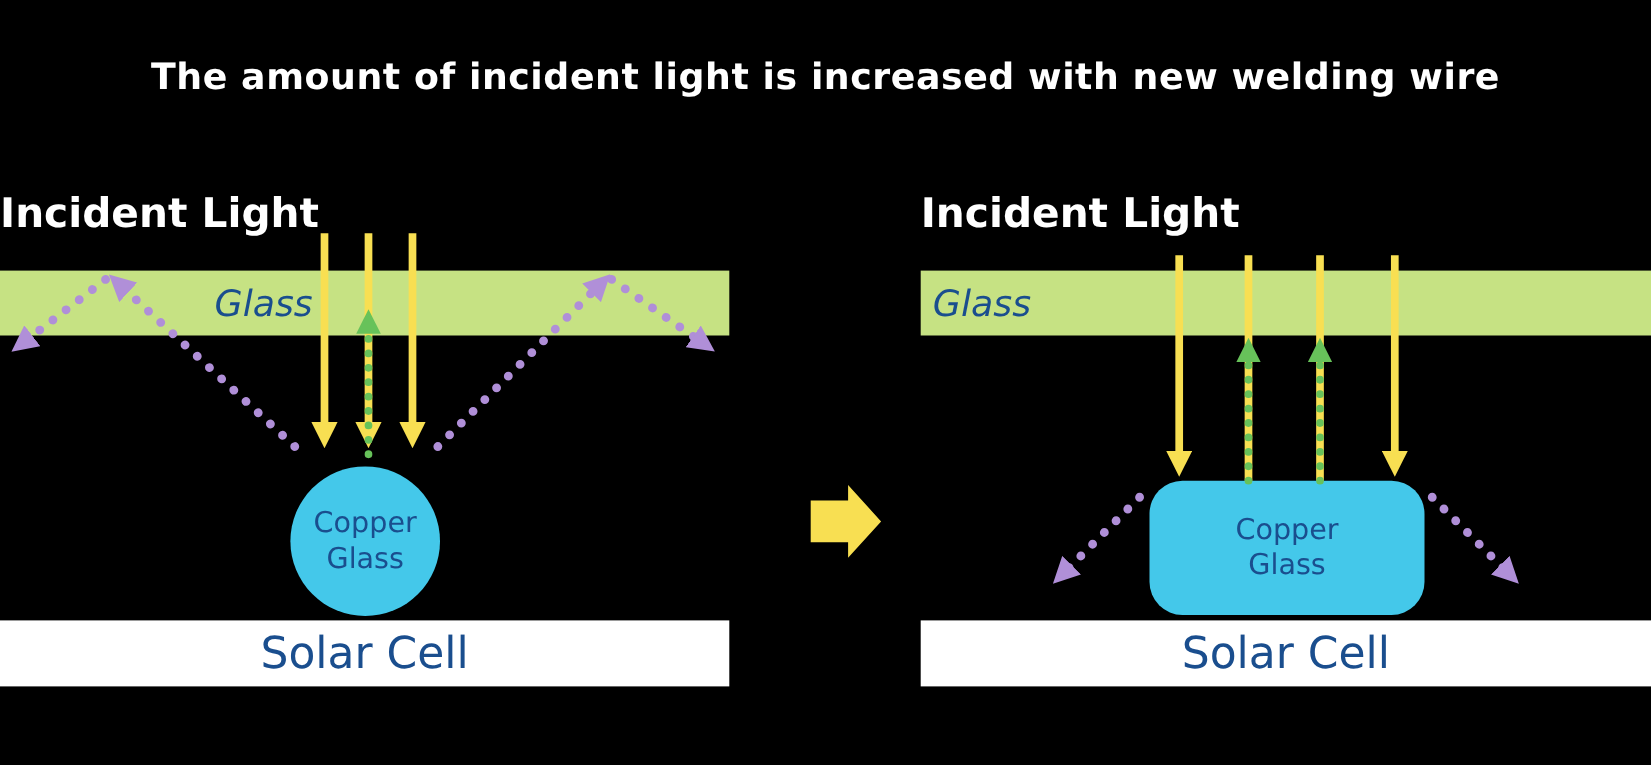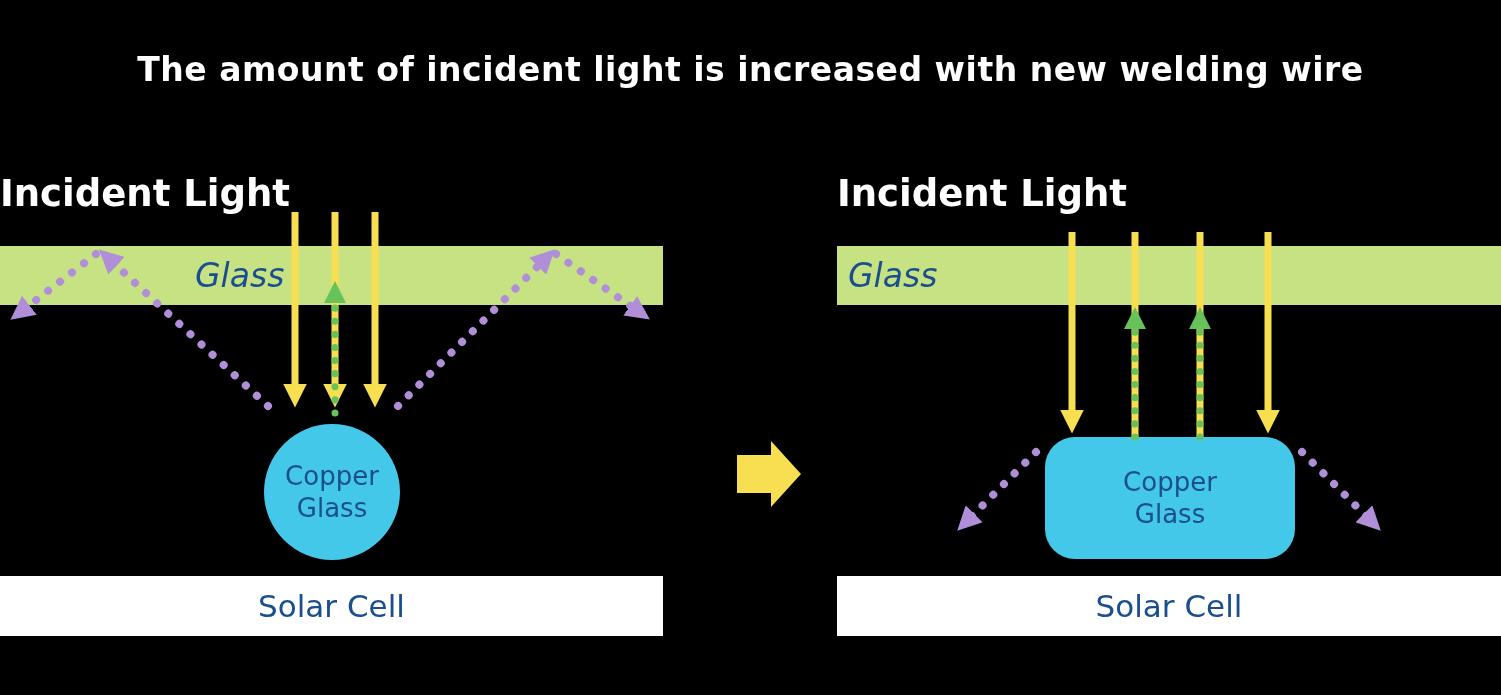--- a/index.html
+++ b/index.html
@@ -85,28 +85,28 @@
     display: flex;
     flex-direction: column;
     align-items: center;
     justify-content: center;
     color: var(--color-label, #1a4e8e);
     font-size: 26px;
     line-height: 1.25;
   }
   .solar-bar {
     position: absolute;
-    top: 576px;
+    top: 564px;
     height: 60px;
     background: var(--color-solar-cell, #fff);
     display: flex;
     align-items: center;
     justify-content: center;
     color: var(--color-label, #1a4e8e);
-    font-size: 31px;
+    font-size: 40px;
   }
   .solar-bar.left  { left: 0;     width: 663px; }
   .solar-bar.right { left: 837px; width: 664px; }
 
   svg.overlay {
     position: absolute;
     left: 0;
     top: 0;
     width: 1501px;
     height: 695px;

